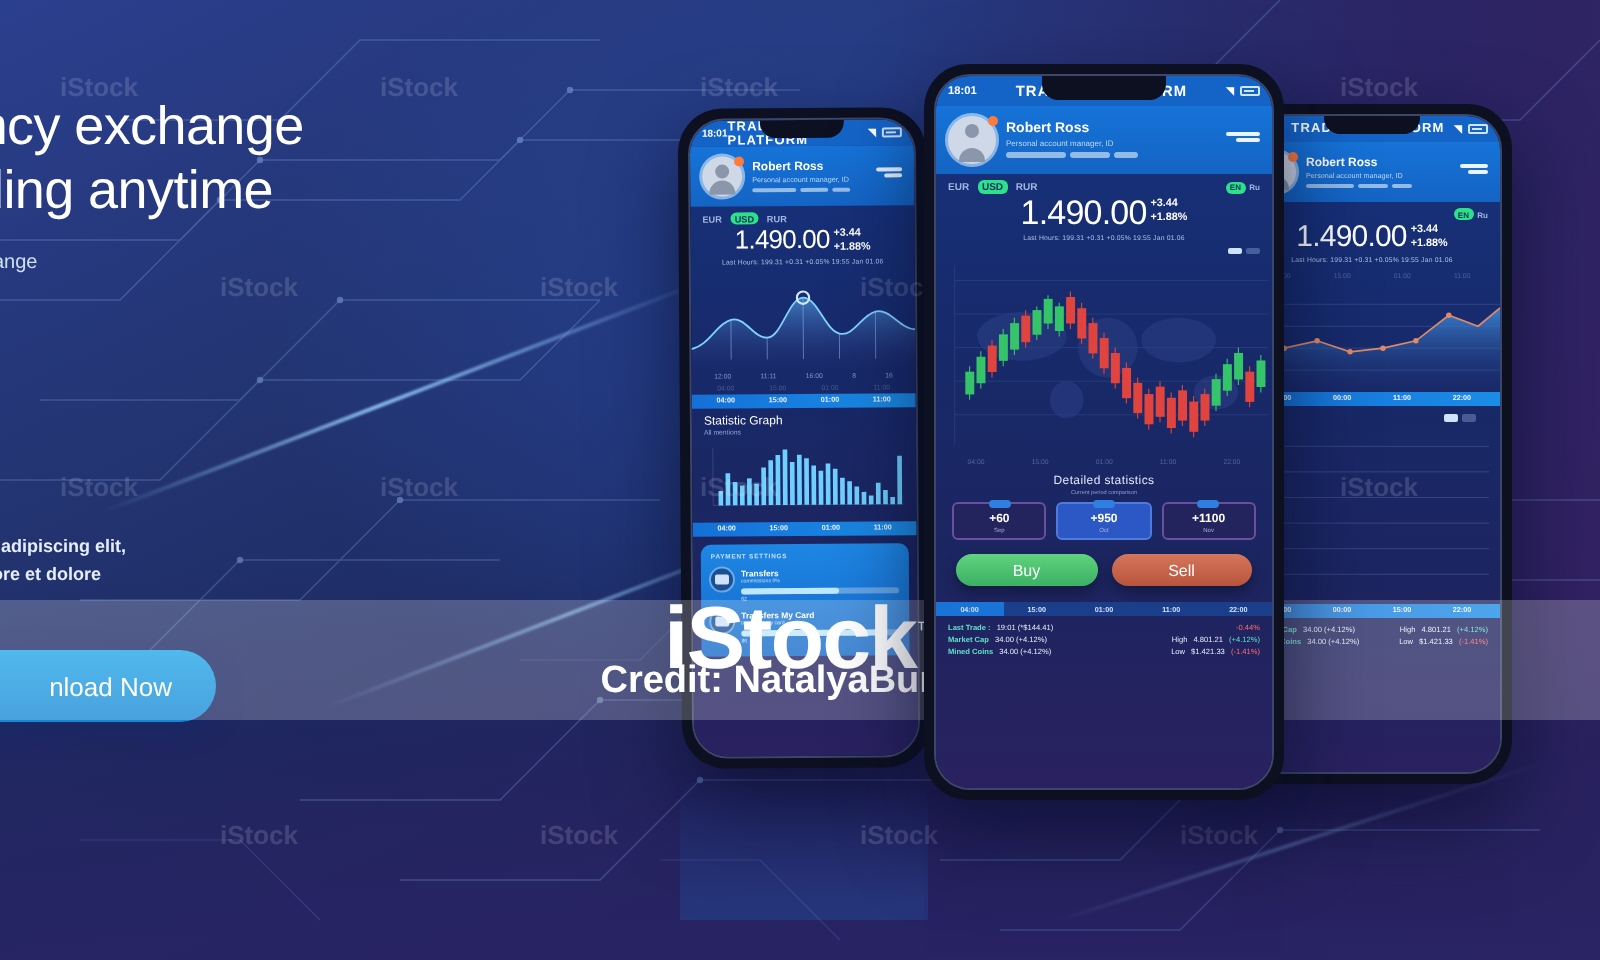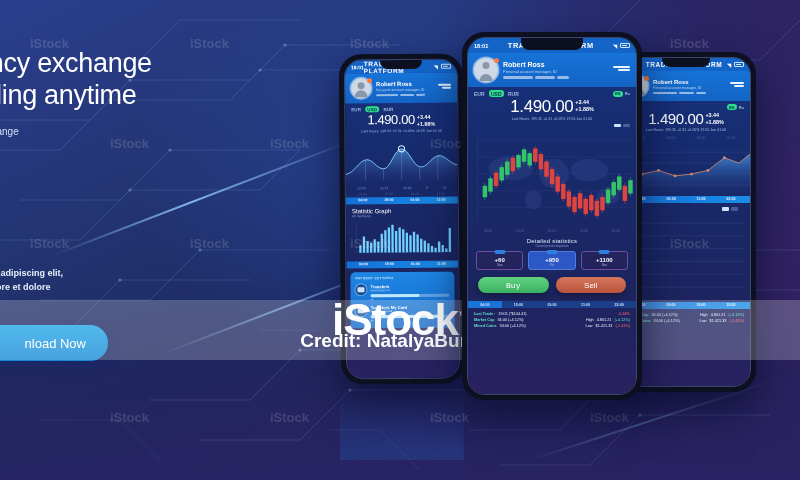--- a/index.html
+++ b/index.html
@@ -136,21 +136,21 @@
     text-align:center; padding:3px 2px 2px; position:relative;}
   .stat-card.hl{ background:#2b58c4; border-color:#4f7bdd;}
   .stat-card .cap{ position:absolute; top:-2.5px; left:50%; transform:translateX(-50%);
     width:11px; height:4px; border-radius:2px; background:#2f7fe0;}
   .stat-card .v{ color:#fff; font-size:6px; font-weight:700; margin-top:2px;}
   .stat-card .m{ color:#a9b6dd; font-size:3px;}
 
   .trade-btns{ display:flex; gap:7px; padding:7px 10px 4px;}
   .tbtn{ flex:1; height:16px; border-radius:8px; display:flex; align-items:center; justify-content:center;
     font-size:8px; color:#fff; font-weight:400; box-shadow:0 3px 7px rgba(0,0,0,.35);}
-  .tbtn.buy{ background:linear-gradient(180deg,#5fd37e,#3cb063);font-family:Liberation Mono, monospace;}
+  .tbtn.buy{ background:linear-gradient(180deg,#5fd37e,#3cb063);}
   .tbtn.sell{ background:linear-gradient(180deg,#d4765c,#b9543c);}
 
   .timestrip{ display:flex; margin-top:4px; }
   .timestrip span{ flex:1; text-align:center; font-size:3.6px; color:#cfe2ff; padding:1.6px 0;
     background:rgba(24,96,190,.45); font-weight:700;}
   .timestrip span.act{ background:#1a74d8;}
 
   .ticker{ padding:3px 6px 0; }
   .trow{ display:flex; align-items:center; gap:3px; font-size:3.8px; padding:1px 0; }
   .trow .k{ color:#63e0c8; font-weight:700; }

